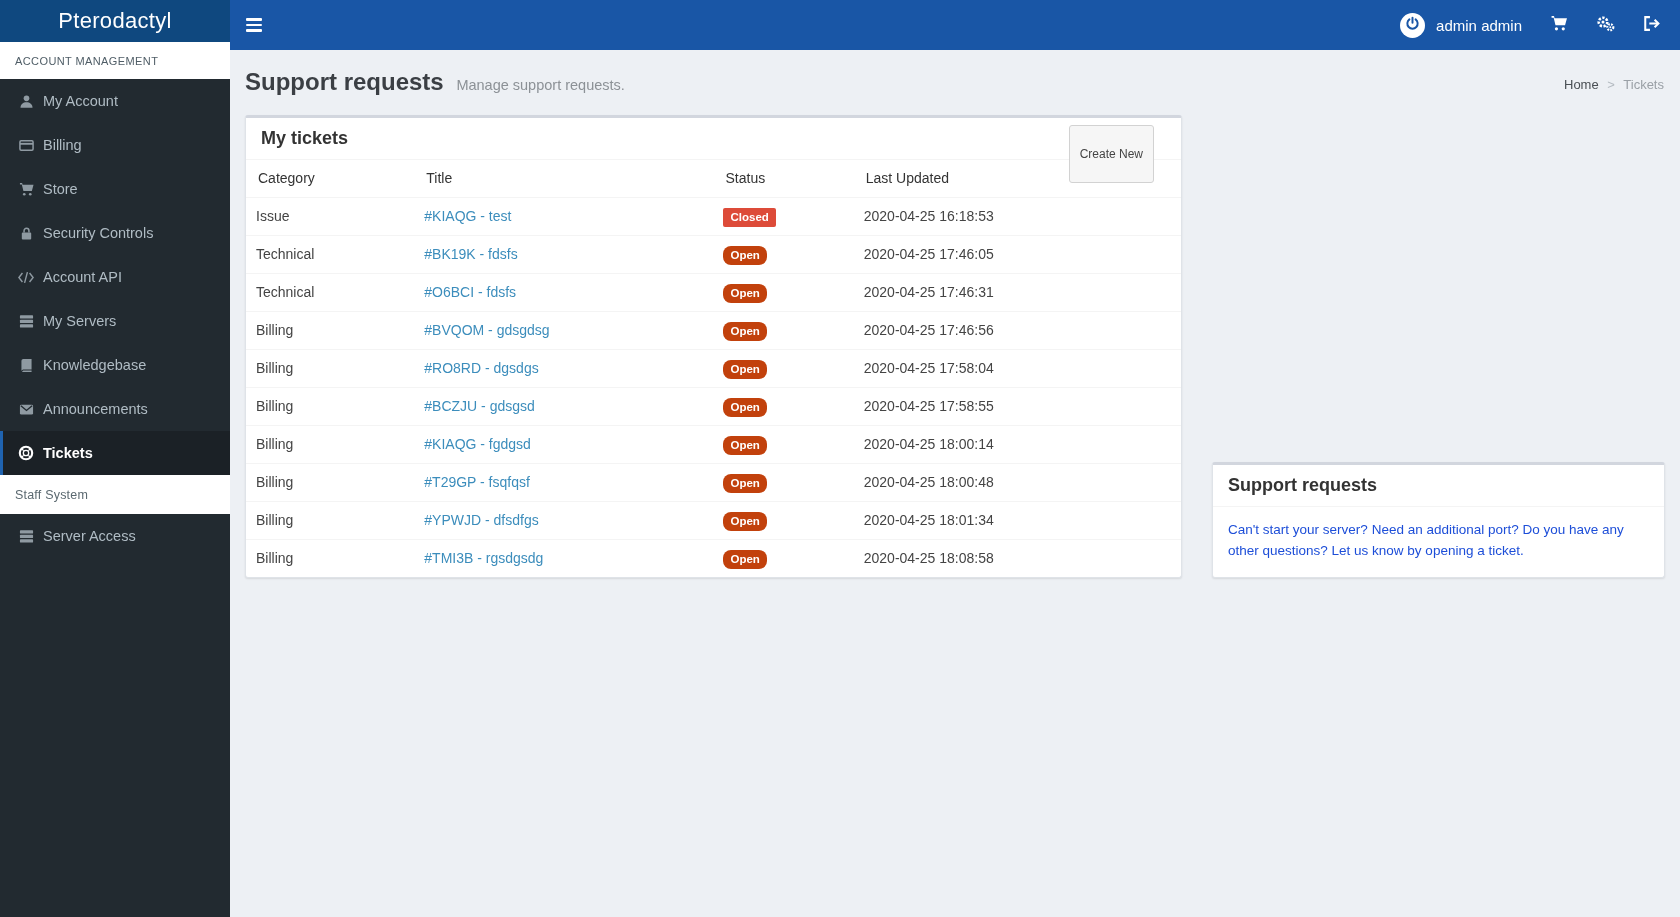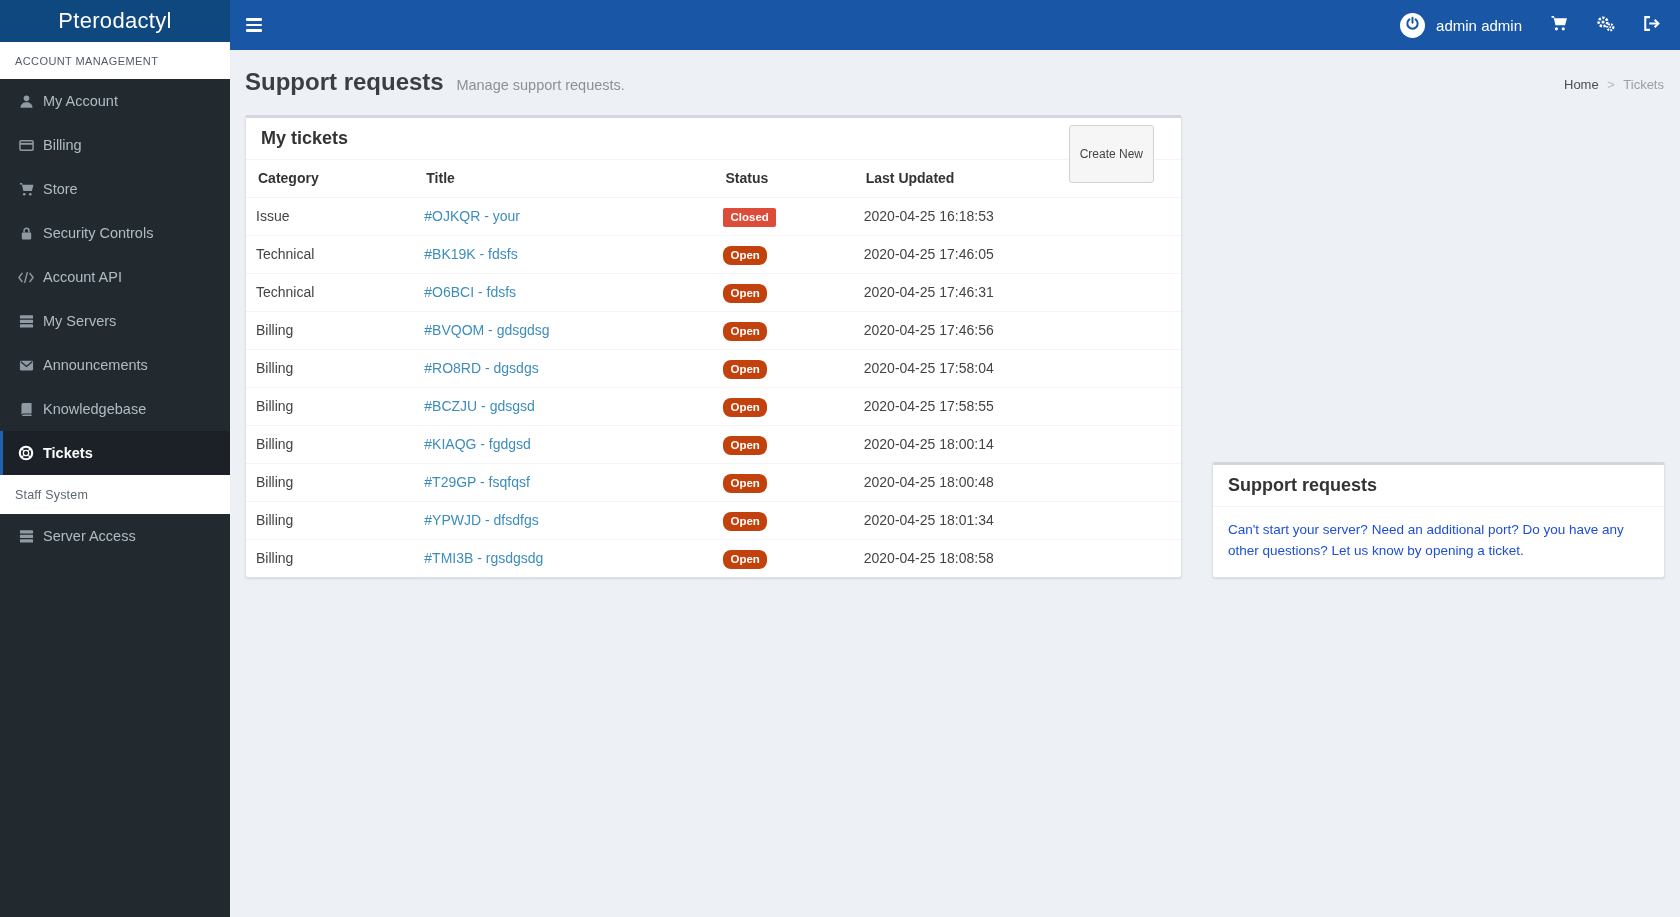--- a/index.html
+++ b/index.html
@@ -64,21 +64,21 @@
   .create-btn {
     position:absolute; right:27px; top:7px;
     background:#f6f6f6; border:1px solid #d2d2d2; border-radius:3px;
     color:#444; font-size:12px; padding:21px 10px; cursor:pointer;
     font-family:"Liberation Sans", sans-serif;
   }
 
   
   table.tickets { width:100%; border-collapse:collapse; font-size:14px; }
   .tickets th, .tickets td { text-align:left; padding:8px 8px 8px 10px; line-height:21px; }
-  .tickets th { color:#333; font-weight:bold;padding-left:12px; }
+  .tickets th { color:#333; font-weight:normal;padding-left:12px; }
   .tickets td { border-top:1px solid #f4f4f4; color:#444; }
   .tickets th:nth-child(1){ width:18%; } .tickets th:nth-child(2){ width:32%; }
   .tickets th:nth-child(3){ width:15%; } .tickets th:nth-child(4){ width:35%; }
   a.ticket-link { color:#3c8dbc; text-decoration:none; cursor:pointer; }
   .badge {
     display:inline-block; color:#fff; font-size:11.5px; font-weight:bold;
     padding:3px 7px; border-radius:2px; line-height:1.1;
   }
   .badge.open { background:#c2410c;border-radius:8px; }
   .badge.closed { background:#dd4b39; }
@@ -156,36 +156,36 @@
             <rect x="1" y="1.4" width="14" height="3.5" rx=".7"></rect>
             <rect x="1" y="6.2" width="14" height="3.5" rx=".7"></rect>
             <rect x="1" y="11" width="14" height="3.5" rx=".7"></rect>
           </svg>
       </span>
       <span>My Servers</span>
     </div>
 
     <div class="side-item">
       <span class="sicon">
+        <svg width="15" height="15" viewBox="0 0 16 16" fill="currentColor">
+            <path d="M4.6 1H13.4v11.2H4.6a2 2 0 0 0-2 1.6V3a2 2 0 0 1 2-2z"></path>
+            <path d="M3.4 14.8a1.4 1.4 0 0 1 1.2-1.5h8.8V15H4.6a1.4 1.4 0 0 1-1.2-.2z"></path>
+          </svg>
+      </span>
+      <span>Knowledgebase</span>
+    </div>
+
+    <div class="side-item">
+      <span class="sicon">
         <svg width="15" height="15" viewBox="0 0 16 16">
             <rect x="1" y="2.8" width="14" height="10.6" rx="1.5" fill="currentColor"></rect>
             <path d="m2 4 6 5 6-5" fill="none" stroke="#222a30" stroke-width="1.5"></path>
           </svg>
       </span>
       <span>Announcements</span>
-    </div>
-
-    <div class="side-item">
-      <span class="sicon">
-        <svg width="15" height="15" viewBox="0 0 16 16" fill="currentColor">
-            <path d="M4.6 1H13.4v11.2H4.6a2 2 0 0 0-2 1.6V3a2 2 0 0 1 2-2z"></path>
-            <path d="M3.4 14.8a1.4 1.4 0 0 1 1.2-1.5h8.8V15H4.6a1.4 1.4 0 0 1-1.2-.2z"></path>
-          </svg>
-      </span>
-      <span>Knowledgebase</span>
     </div>
 
     <div class="side-item active">
       <span class="sicon">
         <svg width="16" height="16" viewBox="0 0 16 16" fill="none" stroke="currentColor">
             <circle cx="8" cy="8" r="6.2" stroke-width="2.1"></circle>
             <circle cx="8" cy="8" r="2.7" stroke-width="1.3"></circle>
             <path d="m3.6 3.6 2 2M12.4 3.6l-2 2M3.6 12.4l2-2M12.4 12.4l-2-2" stroke-width="1.3"></path>
           </svg>
       </span>
@@ -281,21 +281,21 @@
             <tr>
               <th>Category</th>
               <th>Title</th>
               <th>Status</th>
               <th>Last Updated</th>
             </tr>
           </thead>
           <tbody>
             <tr>
               <td>Issue</td>
-              <td><a class="ticket-link">#OJKQR - your</a></td>
+              <td><a class="ticket-link">#KIAQG - test</a></td>
               <td><span class="badge closed">Closed</span></td>
               <td>2020-04-25 16:18:53</td>
             </tr>
             <tr>
               <td>Technical</td>
               <td><a class="ticket-link">#BK19K - fdsfs</a></td>
               <td><span class="badge open">Open</span></td>
               <td>2020-04-25 17:46:05</td>
             </tr>
             <tr>

